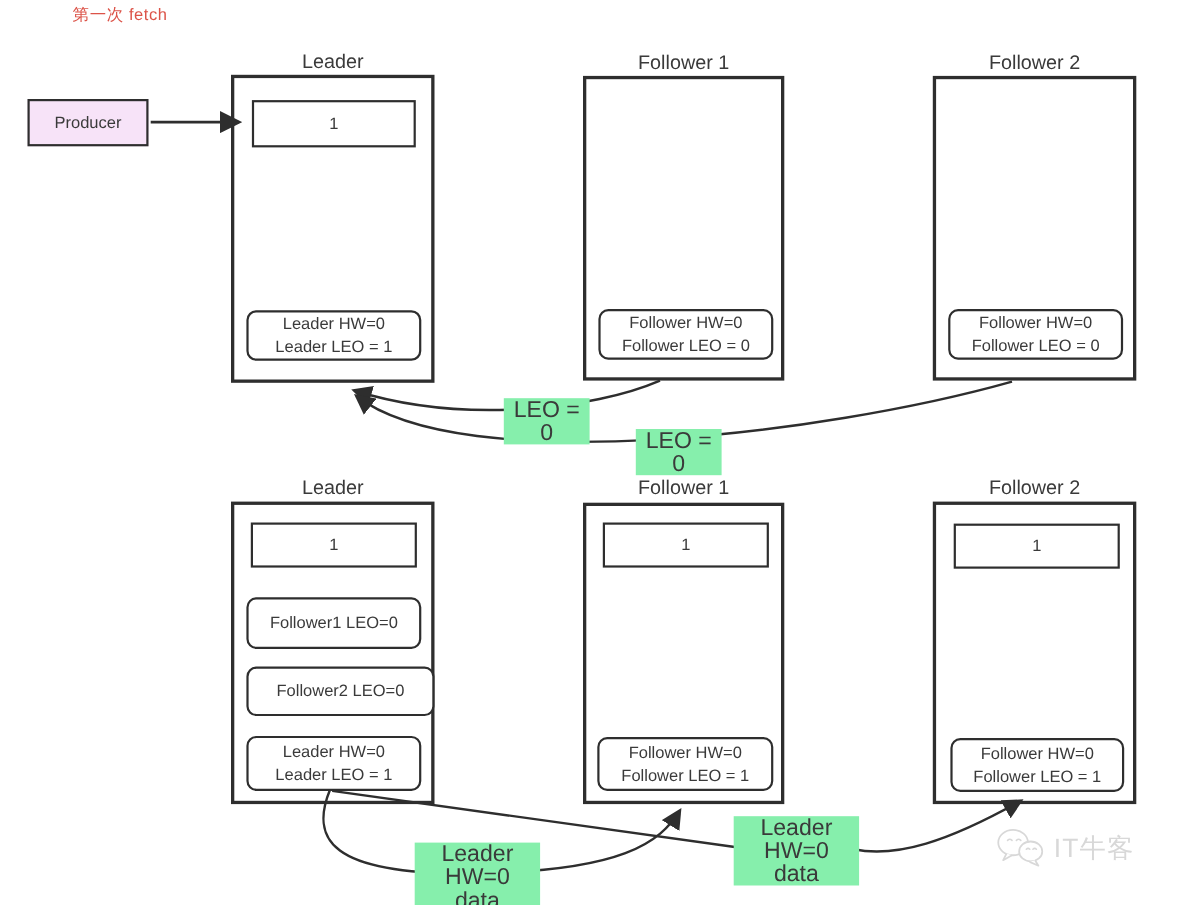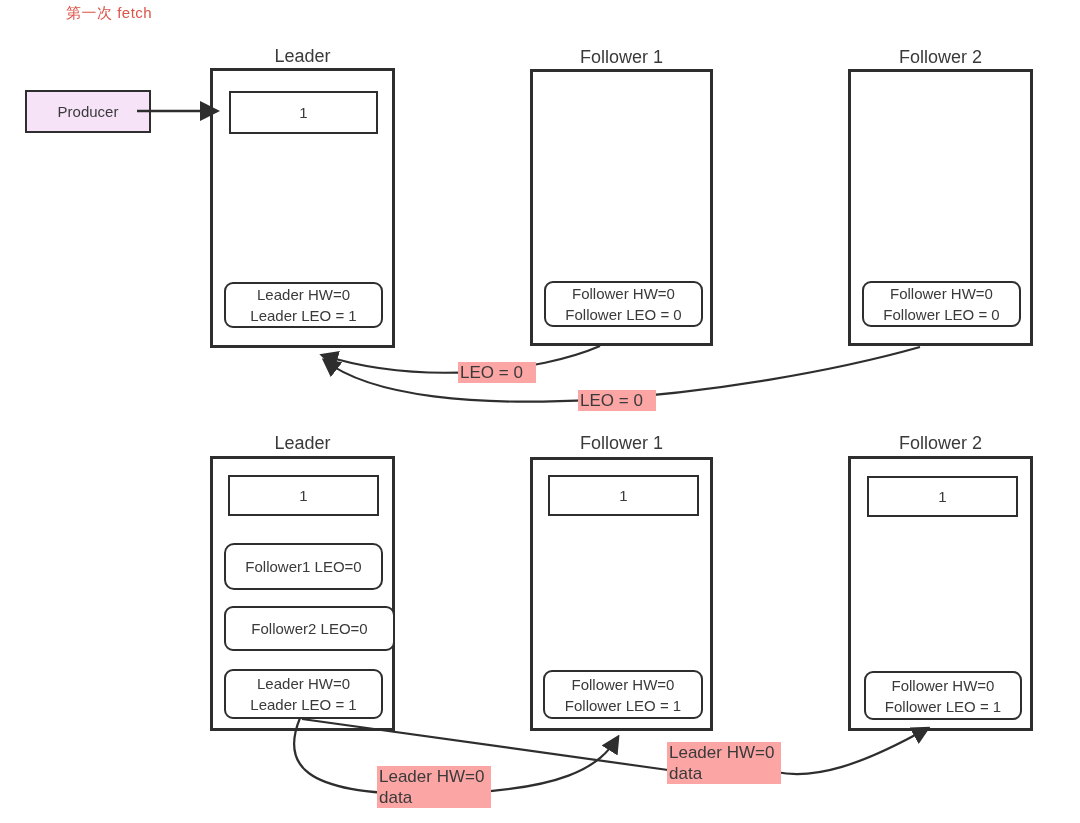--- a/index.html
+++ b/index.html
@@ -9,34 +9,34 @@
   .node{position:absolute;border:3px solid #2e2e2e;background:#fff;box-sizing:border-box;z-index:1;}
   .node-title{position:absolute;text-align:center;font-size:18px;z-index:1;}
   .msg{position:absolute;border:2.5px solid #2e2e2e;background:#fff;box-sizing:border-box;
        display:flex;align-items:center;justify-content:center;font-size:15px;}
   .state{position:absolute;border:2.5px solid #2e2e2e;border-radius:9px;background:#fff;box-sizing:border-box;
          display:flex;flex-direction:column;align-items:center;justify-content:center;
          font-size:15px;line-height:21px;text-align:center;}
   .producer{position:absolute;border:2.5px solid #2e2e2e;background:#f7e3f8;box-sizing:border-box;
             display:flex;align-items:center;justify-content:center;font-size:15px;z-index:1;}
   .arrows{position:absolute;left:0;top:0;z-index:2;pointer-events:none;}
-  .arrow-label{position:absolute;z-index:3;background:#fca5a5;font-size:17px;line-height:21px;
-               text-align:left;padding:0 2px;}
+  .arrow-label{position:absolute;z-index:3;background:#86efac;font-size:21px;line-height:21px;
+               text-align:center;padding:0 2px;}
   .watermark{position:absolute;left:905px;top:752px;display:flex;align-items:center;gap:9px;
              color:#d8d8d8;z-index:3;}
   .watermark-text{font-size:24px;letter-spacing:1px;}
 </style>
 </head>
 <body>
 
 <div class="canvas">
 
   <div class="page-title" style="color:#dc5348;">第一次 fetch</div>
 
-  <div class="producer" style="left:25px;top:90px;width:126px;height:43px;">
+  <div class="producer" style="left:25px;top:90px;width:110px;height:43px;">
     <span>Producer</span>
   </div>
 
   <div class="node-title" style="left:210px;top:46px;width:185px;">Leader</div>
   <div class="node" style="left:210px;top:68px;width:185px;height:280px;">
     <div class="msg" style="left:16px;top:20px;width:149px;height:43px;">
       <span>1</span>
     </div>
     <div class="state" style="left:11px;top:211px;width:159px;height:46px;">
       <span>Leader HW=0</span>
@@ -58,21 +58,21 @@
       <span>Follower HW=0</span>
       <span>Follower LEO = 0</span>
     </div>
   </div>
 
   <div class="node-title" style="left:210px;top:433px;width:185px;">Leader</div>
   <div class="node" style="left:210px;top:456px;width:185px;height:275px;">
     <div class="msg" style="left:15px;top:16px;width:151px;height:41px;">
       <span>1</span>
     </div>
-    <div class="state" style="left:11px;top:84px;width:159px;height:47px;border-radius:10px;">
+    <div class="state" style="left:11px;top:84px;width:159px;height:47px;">
       <span>Follower1 LEO=0</span>
     </div>
     <div class="state" style="left:11px;top:147px;width:171px;height:45px;">
       <span>Follower2 LEO=0</span>
     </div>
     <div class="state" style="left:11px;top:210px;width:159px;height:50px;">
       <span>Leader HW=0</span>
       <span>Leader LEO = 1</span>
     </div>
   </div>
@@ -123,14 +123,25 @@
 
   <div class="arrow-label" style="left:377px;top:766px;width:110px;">
     <div>Leader HW=0</div>
     <div>data</div>
   </div>
   <div class="arrow-label" style="left:667px;top:742px;width:110px;">
     <div>Leader HW=0</div>
     <div>data</div>
   </div>
 
+  <div class="watermark">
+    <svg width="44" height="38" viewBox="0 0 44 38">
+      <ellipse cx="16" cy="14" rx="13.5" ry="11.5" fill="#ffffff" stroke="#d8d8d8" stroke-width="1.6"></ellipse>
+      <path d="M 10 24 L 7 30 L 15 25.5" fill="#ffffff" stroke="#d8d8d8" stroke-width="1.6" stroke-linejoin="round"></path>
+      <path d="M 11 12 q 2 -2 4 0 M 19 12 q 2 -2 4 0" fill="none" stroke="#d8d8d8" stroke-width="1.4" stroke-linecap="round"></path>
+      <ellipse cx="32" cy="22" rx="10.5" ry="9" fill="#ffffff" stroke="#d8d8d8" stroke-width="1.6"></ellipse>
+      <path d="M 36 30 L 39 35 L 31 31.5" fill="#ffffff" stroke="#d8d8d8" stroke-width="1.6" stroke-linejoin="round"></path>
+      <path d="M 28 20 q 1.6 -1.6 3.2 0 M 34 20 q 1.6 -1.6 3.2 0" fill="none" stroke="#d8d8d8" stroke-width="1.4" stroke-linecap="round"></path>
+    </svg>
+    <span class="watermark-text">IT牛客</span>
+  </div>
 
 </div>
 
 </body></html>

